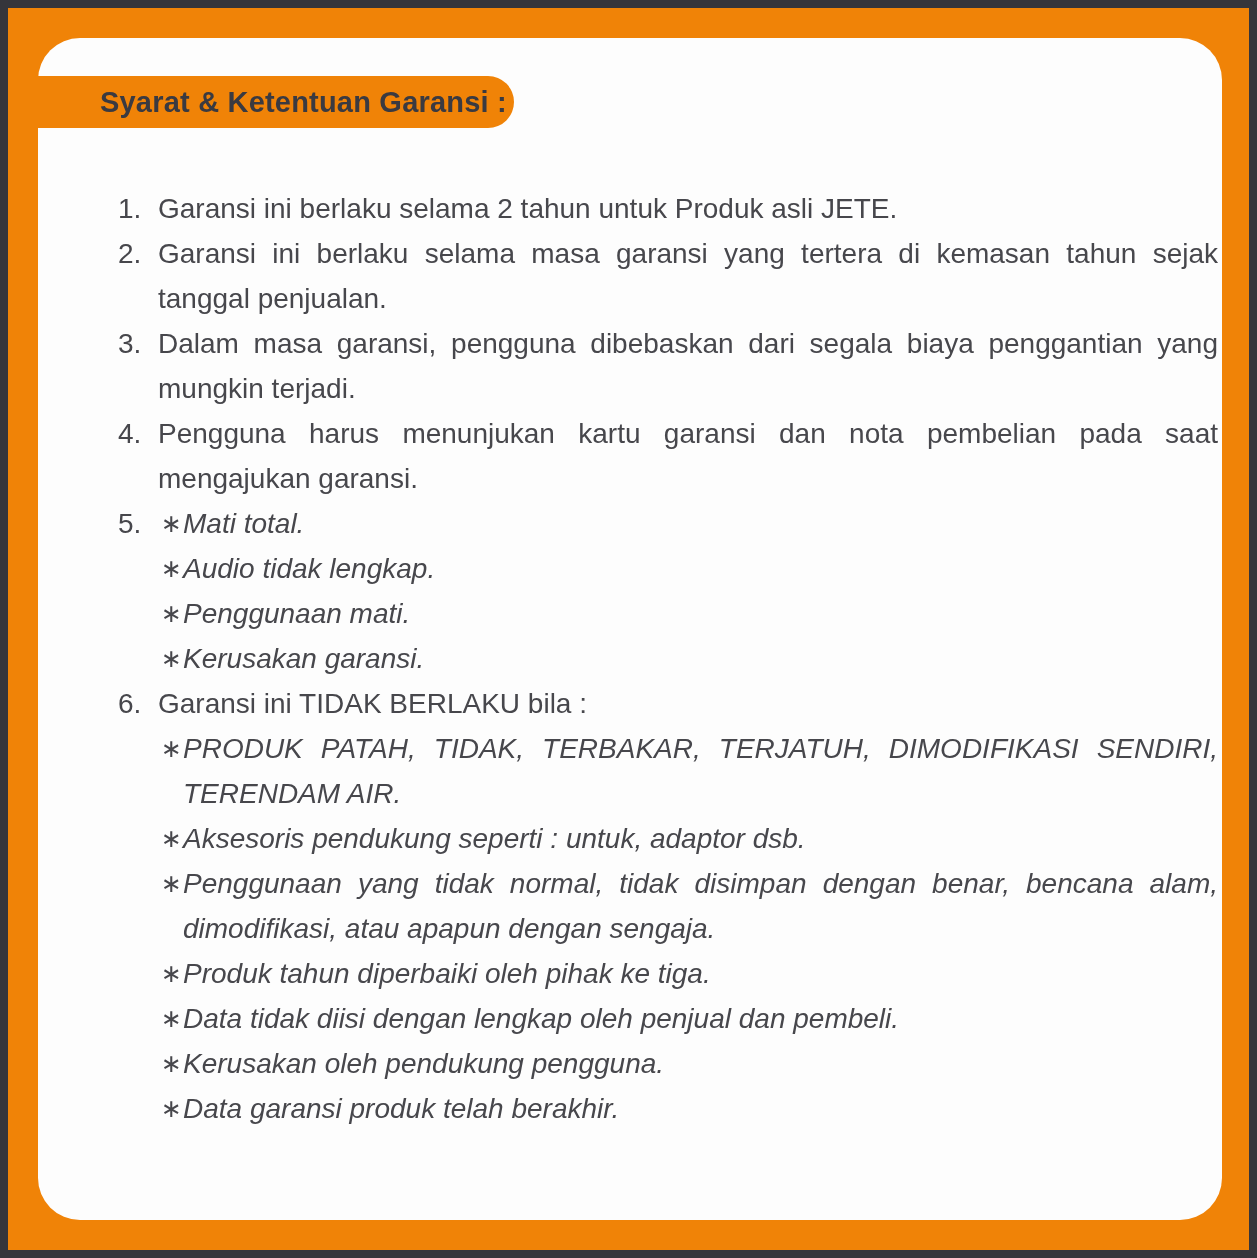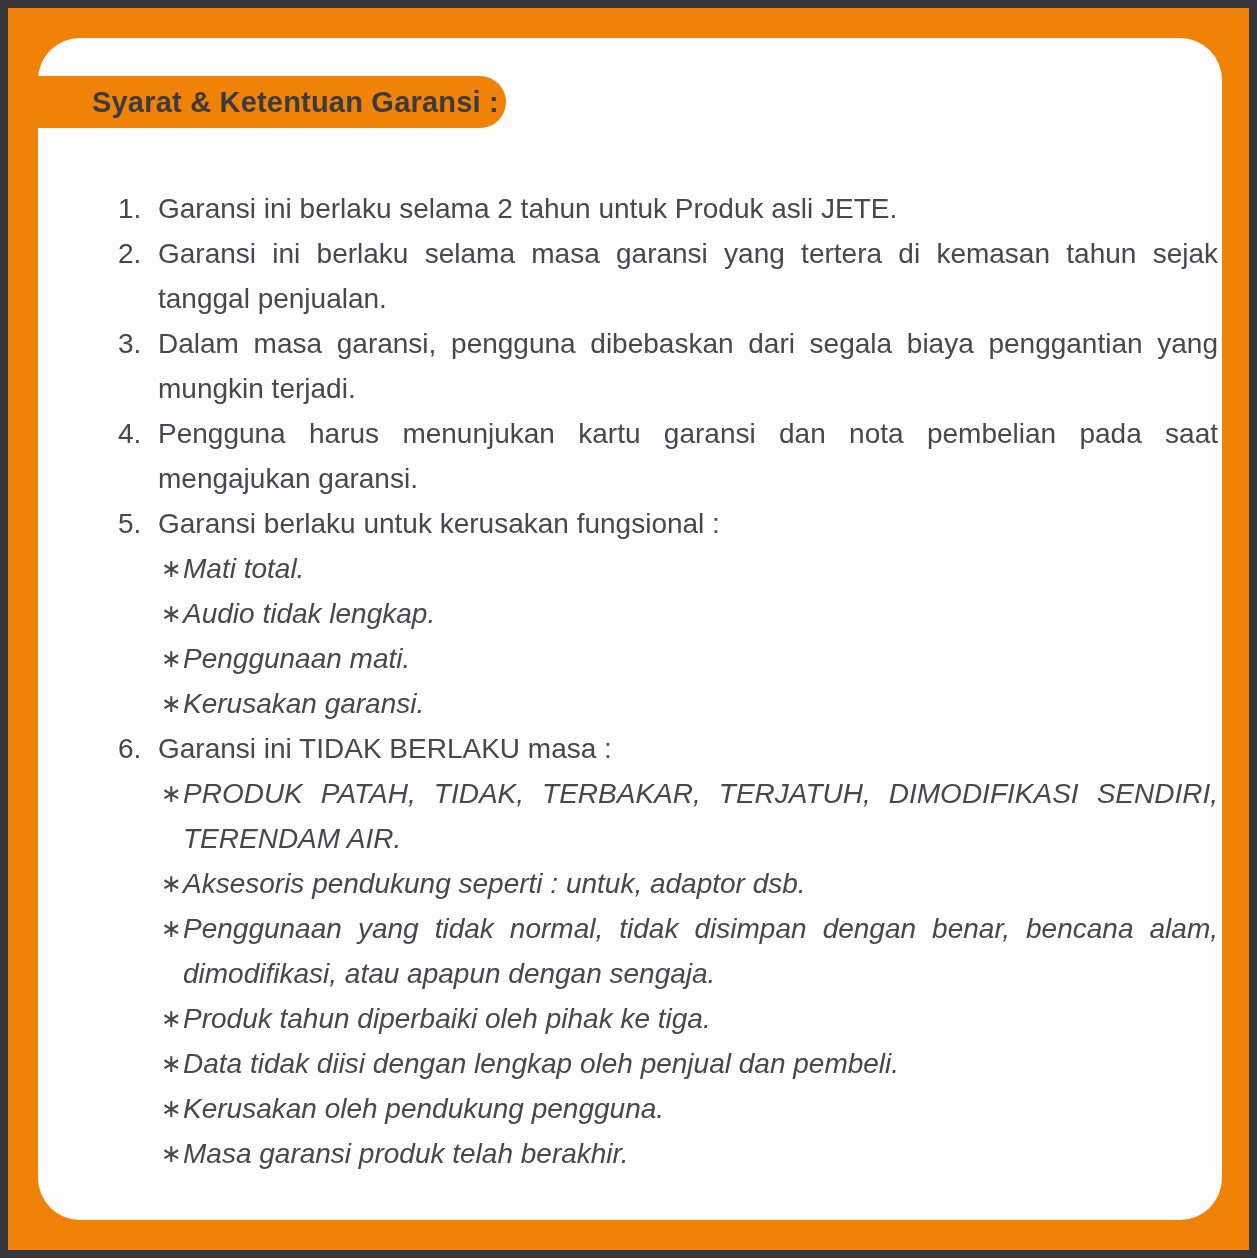--- a/index.html
+++ b/index.html
@@ -18,21 +18,21 @@
   }
   .card {
     position: absolute;
     left: 38px; top: 38px;
     width: 1184px; height: 1182px;
     background: #FDFDFD;
     border-radius: 42px;
   }
   .badge {
     position: absolute;
-    left: 8px; top: 76px;
+    left: 16px; top: 76px;
     width: 498px; height: 52px;
     background: #F08307;
     border-radius: 0 26px 26px 0;
     display: flex;
     align-items: center;
     padding-left: 84px;
     box-sizing: border-box;
     z-index: 2;
   }
   .badge .title {
@@ -108,21 +108,20 @@
       <li class="term">
     <span class="term-num">4.</span>
     <div class="term-body">
       <div class="term-text">Pengguna harus menunjukan kartu garansi dan nota pembelian pada saat mengajukan garansi.</div>
 
     </div>
   </li>
       <li class="term">
     <span class="term-num">5.</span>
     <div class="term-body">
-      <div class="term-text">Garansi berlaku untuk kerusakan fungsional :</div>
       <ul class="subs">
             <li class="sub">
     <span class="bullet">∗</span>
     <span class="sub-text">Mati total.</span>
   </li>
             <li class="sub">
     <span class="bullet">∗</span>
     <span class="sub-text">Audio tidak lengkap.</span>
   </li>
             <li class="sub">
@@ -132,21 +131,21 @@
             <li class="sub">
     <span class="bullet">∗</span>
     <span class="sub-text">Kerusakan garansi.</span>
   </li>
           </ul>
     </div>
   </li>
       <li class="term">
     <span class="term-num">6.</span>
     <div class="term-body">
-      <div class="term-text">Garansi ini TIDAK BERLAKU masa :</div>
+      <div class="term-text">Garansi ini TIDAK BERLAKU bila :</div>
       <ul class="subs">
             <li class="sub">
     <span class="bullet">∗</span>
     <span class="sub-text">PRODUK PATAH, TIDAK, TERBAKAR, TERJATUH, DIMODIFIKASI SENDIRI, TERENDAM AIR.</span>
   </li>
             <li class="sub">
     <span class="bullet">∗</span>
     <span class="sub-text">Aksesoris pendukung seperti : untuk, adaptor dsb.</span>
   </li>
             <li class="sub">
@@ -160,21 +159,21 @@
             <li class="sub">
     <span class="bullet">∗</span>
     <span class="sub-text">Data tidak diisi dengan lengkap oleh penjual dan pembeli.</span>
   </li>
             <li class="sub">
     <span class="bullet">∗</span>
     <span class="sub-text">Kerusakan oleh pendukung pengguna.</span>
   </li>
             <li class="sub">
     <span class="bullet">∗</span>
-    <span class="sub-text">Masa garansi produk telah berakhir.</span>
+    <span class="sub-text">Data garansi produk telah berakhir.</span>
   </li>
           </ul>
     </div>
   </li>
     </ol>
 </div>
 
 <div class="badge">
   <span class="title">Syarat &amp; Ketentuan Garansi :</span>
 </div>

